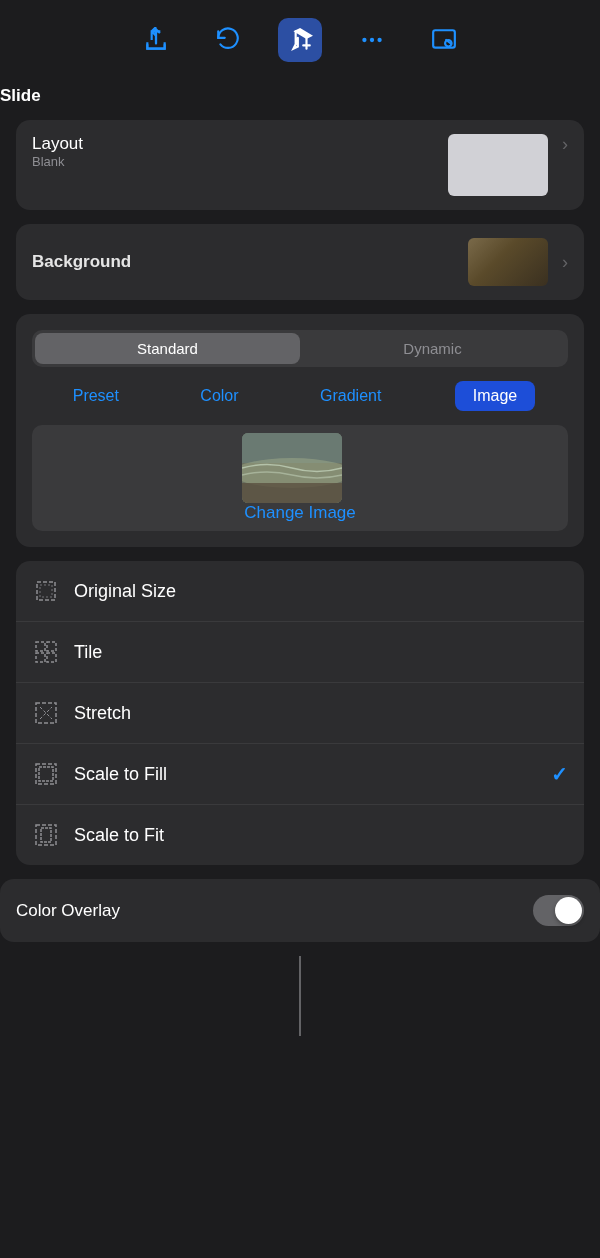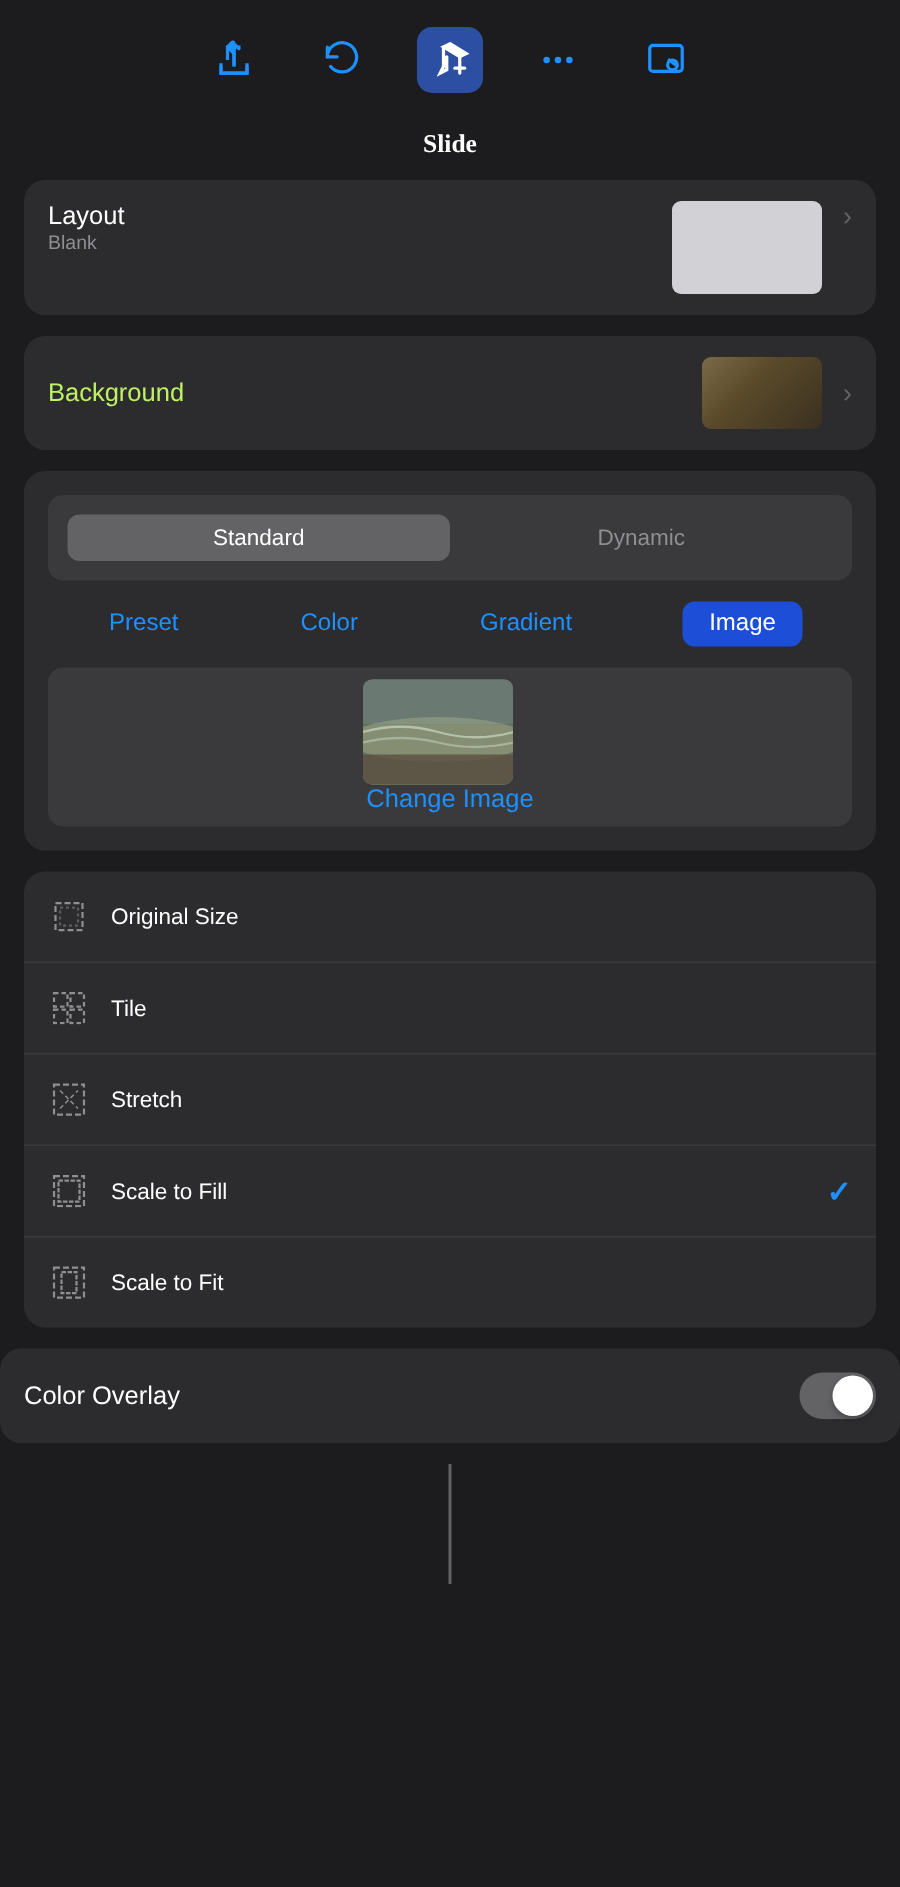--- a/index.html
+++ b/index.html
@@ -33,23 +33,22 @@
     .toolbar-btn.active {
       background: #2c4fa3;
     }
     .toolbar-btn svg {
       width: 26px;
       height: 26px;
     }
 
     
     .page-title-bar {
-      text-align: center;
+      text-align: left;
       padding: 10px 0 14px;
-      font-family: Liberation Serif, serif;
     }
     .page-title-bar span {
       font-size: 17px;
       font-weight: 600;
       color: #fff;
     }
 
     
     .section-card {
       background: #2c2c2e;
@@ -89,21 +88,22 @@
 
     
     .bg-row {
       display: flex;
       align-items: center;
       padding: 14px 16px;
     }
     .bg-label {
       flex: 1;
       font-size: 17px;
-      color: #bef264;
+      color: #e5e5e5;
+      font-weight: bold;
     }
     .bg-thumb {
       width: 80px;
       height: 48px;
       border-radius: 6px;
       overflow: hidden;
       margin-right: 10px;
       background: linear-gradient(135deg, #7a6a4a 0%, #5a4a2a 40%, #3a3020 100%);
     }
 
@@ -113,21 +113,21 @@
       border-radius: 14px;
       margin: 0 16px 14px;
       padding: 16px;
     }
 
     
     .toggle-row {
       display: flex;
       background: #3a3a3c;
       border-radius: 10px;
-      padding: 13px;
+      padding: 3px;
       margin-bottom: 14px;
     }
     .toggle-btn {
       flex: 1;
       text-align: center;
       padding: 7px 0;
       border-radius: 8px;
       font-size: 15px;
       font-weight: 500;
       cursor: pointer;
@@ -212,21 +212,21 @@
     .size-icon svg {
       width: 22px;
       height: 22px;
       stroke: #8e8e93;
       fill: none;
       stroke-width: 1.5;
       stroke-dasharray: 4 2;
     }
     .size-label {
       flex: 1;
-      font-size: 15px;
+      font-size: 18px;
       color: #fff;
     }
     .check-mark {
       color: #1e90ff;
       font-size: 20px;
       font-weight: 600;
     }
 
     
     .overlay-row {

